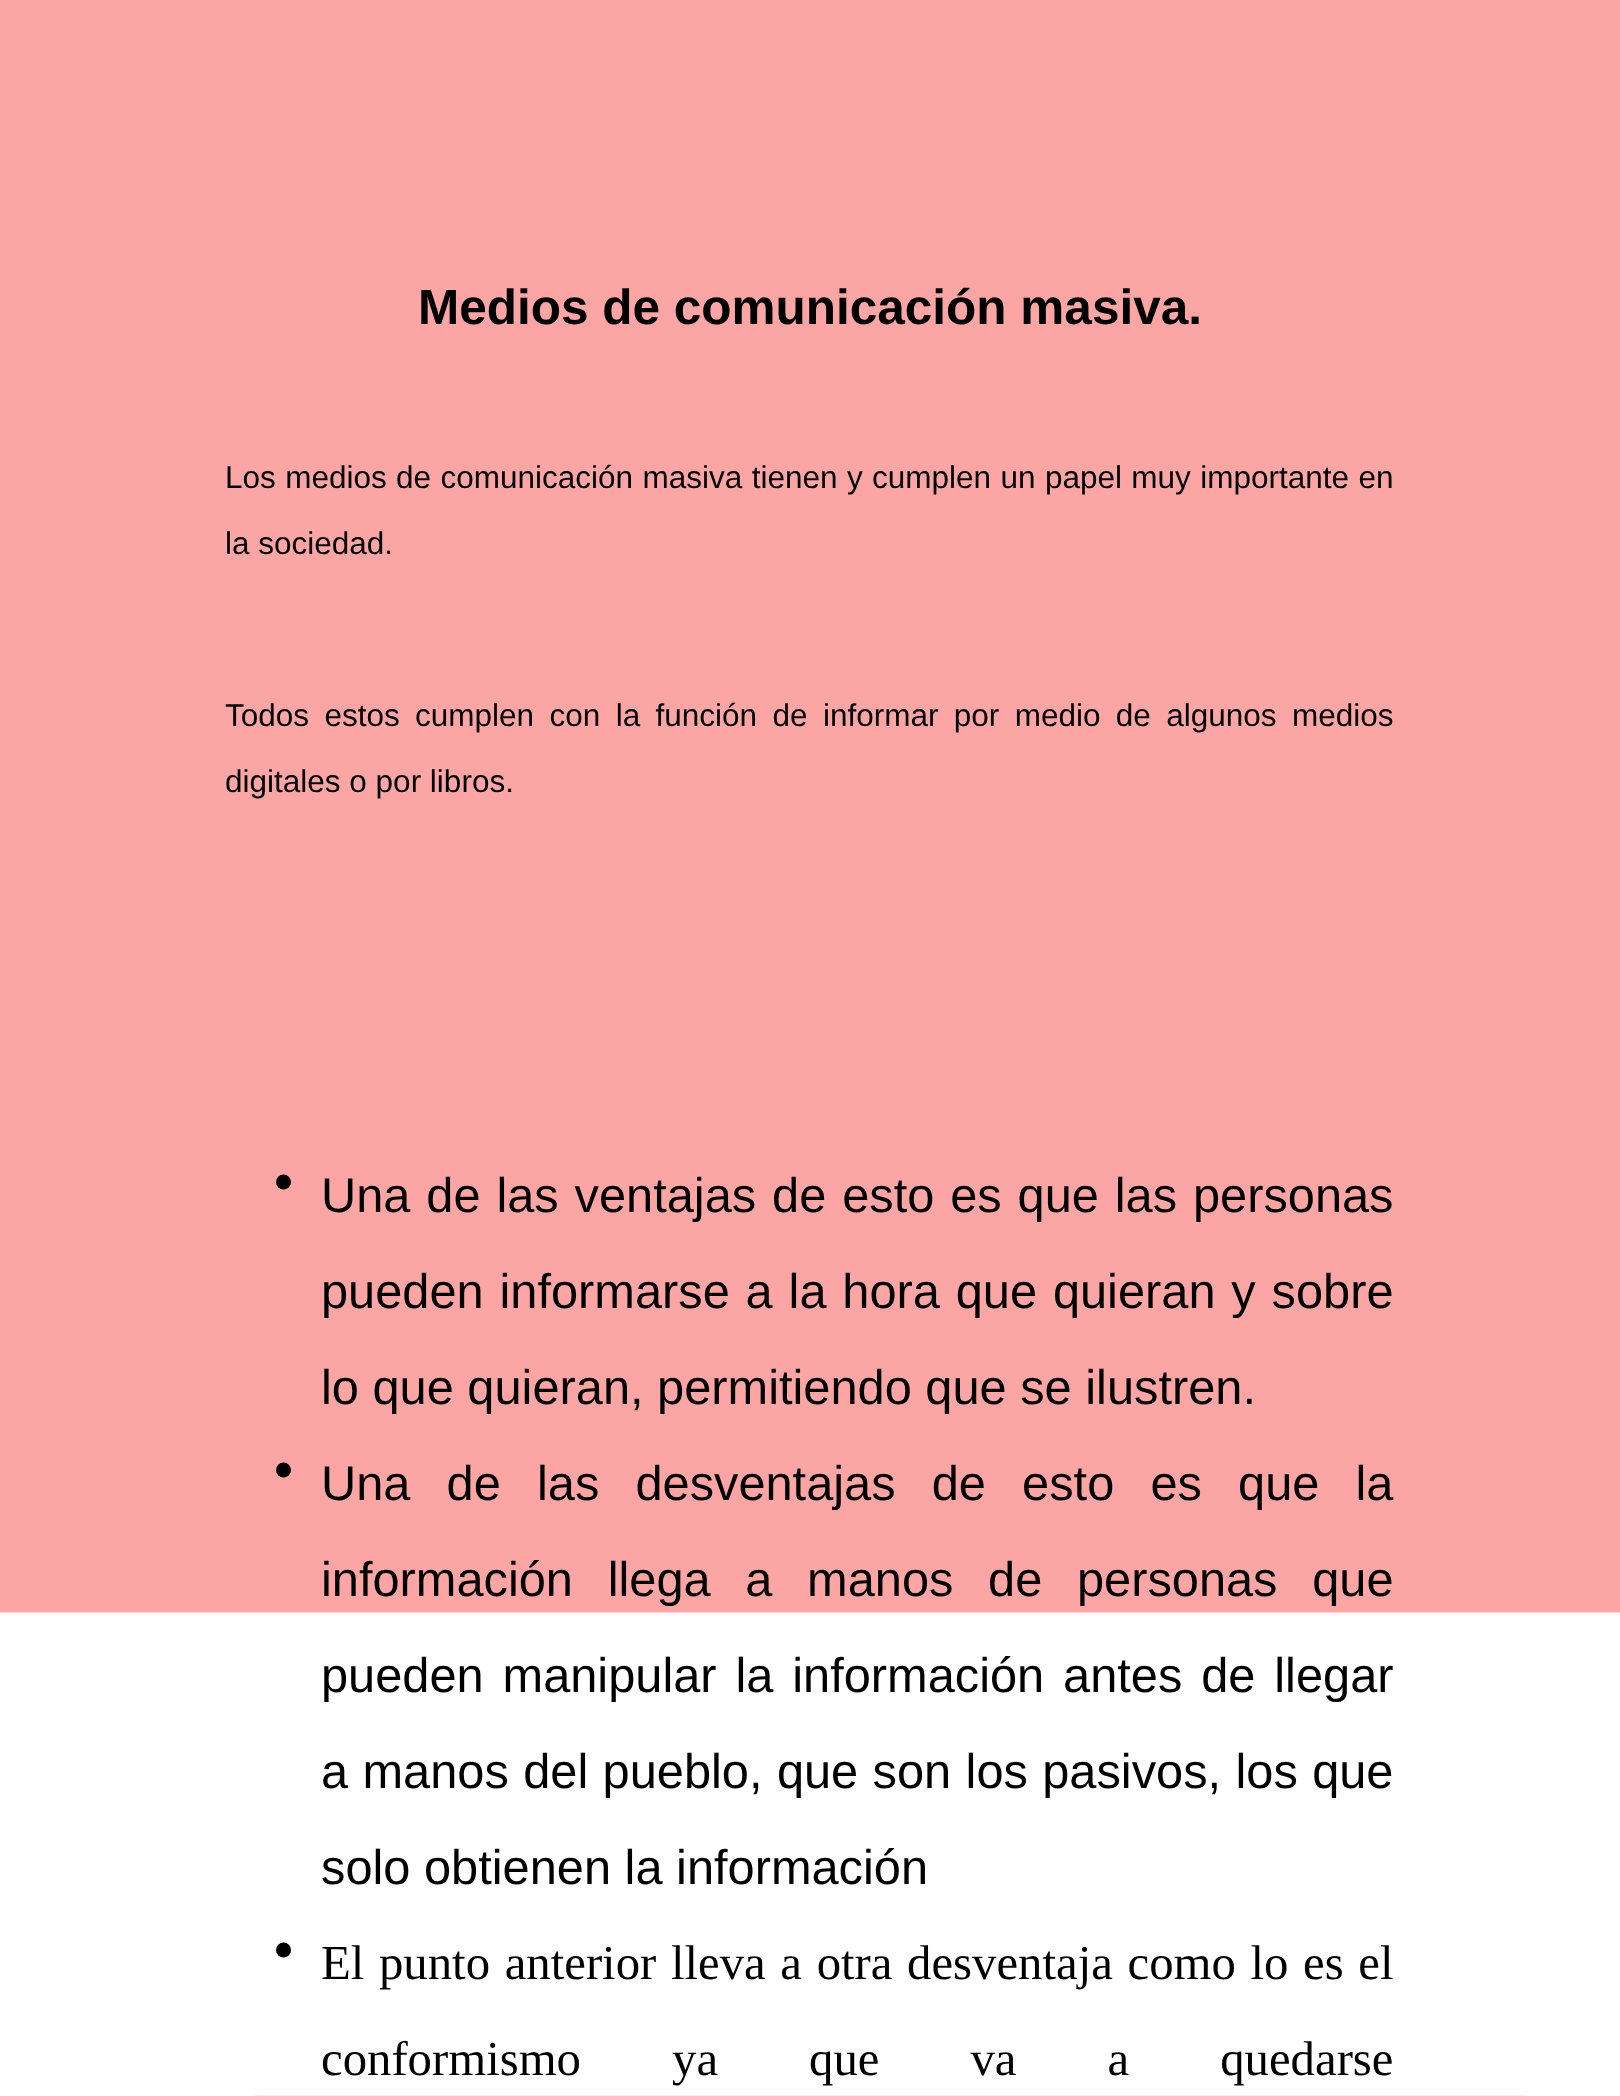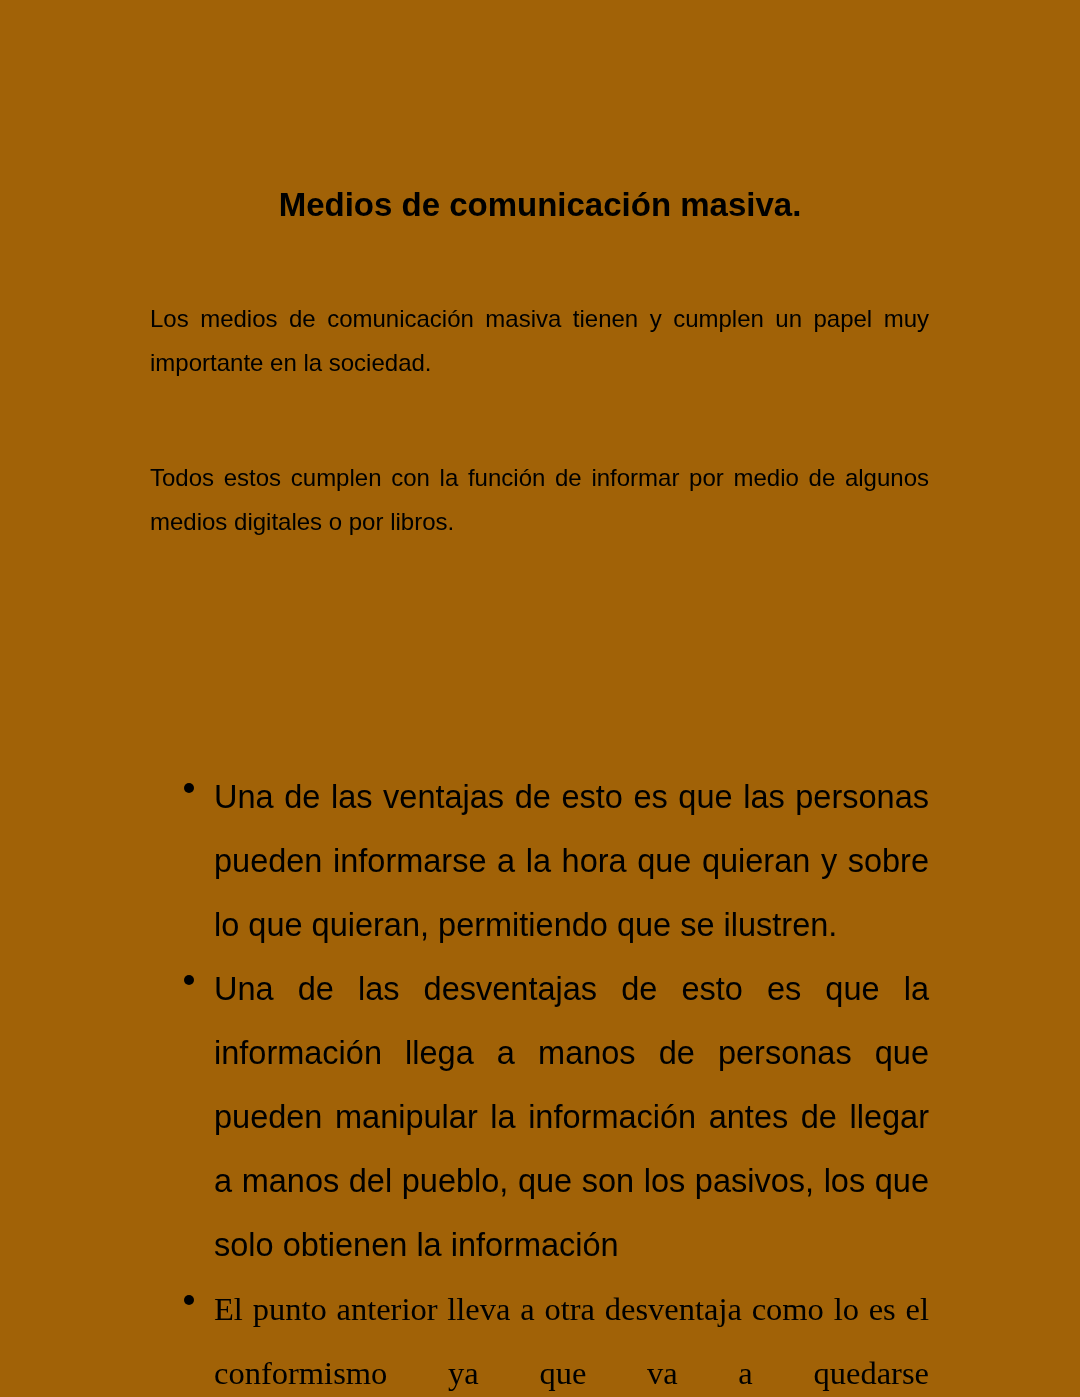--- a/index.html
+++ b/index.html
@@ -13,40 +13,40 @@
       position: relative;
       overflow: hidden;
       font-family: "Liberation Sans", sans-serif;
       color: #000000;
     }
     .page {
       position: absolute;
       left: 0;
       top: 0;
       width: 1080px;
-      height: 1397px;
-      background: #a16207;
+      height: 1075px;
+      background: #fca5a5;
     }
     .title {
       position: absolute;
       left: 150px;
       width: 780px;
       top: 181px;
       margin: 0;
       text-align: center;
       font-weight: bold;
       font-size: 33px;
       line-height: 48px;
     }
     .para {
       position: absolute;
       left: 150px;
       width: 779px;
       margin: 0;
-      font-size: 24px;
+      font-size: 21px;
       line-height: 44px;
       text-align: justify;
       text-align-last: left;
     }
     #p1 { top: 297px; }
     #p2 { top: 456px; }
     #p3 { top: 616px; }
 
     .bullets {
       position: absolute;

